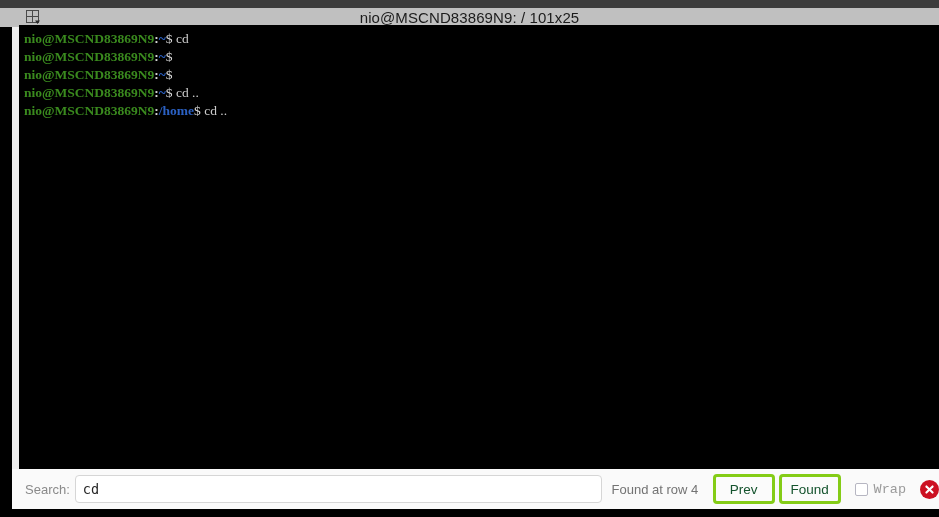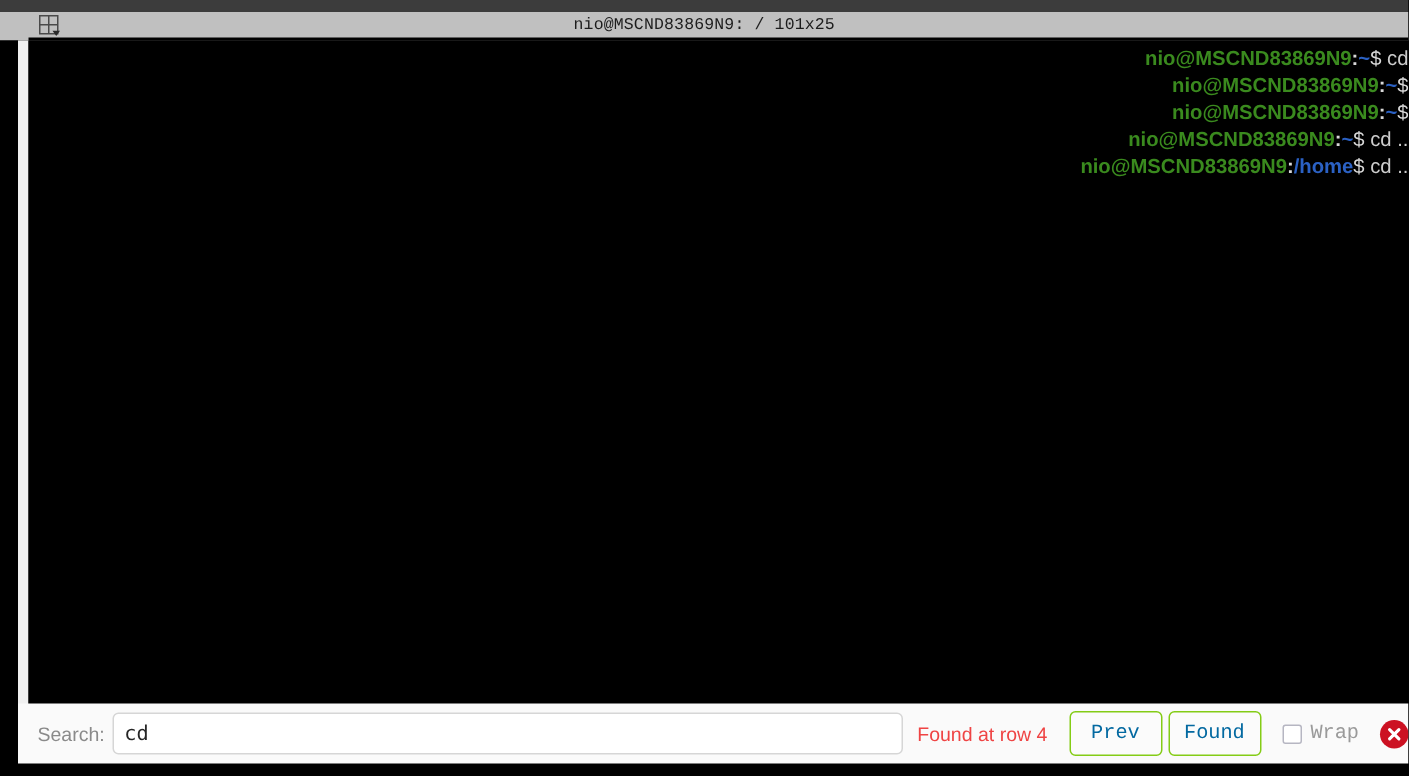--- a/index.html
+++ b/index.html
@@ -42,23 +42,23 @@
   }
   .titlebar-icon {
     position: absolute;
     left: 26px; top: 2px;
     width: 17px; height: 15px;
     display: block;
   }
   .titlebar-title {
     width: 100%;
     text-align: center;
-    font-size: 11px;
+    font-size: 15px;
     color: #1c1c1c;
-    font-family: Liberation Mono, monospace;
+    font-family: Liberation Sans, sans-serif;
     line-height: 19px;
     letter-spacing: 0.1px;
     user-select: none;
   }
   .titlebar-underline {
     position: absolute;
     left: 19px; top: 25px;
     width: 920px; height: 2px;
     background: #000000;
   }
@@ -81,27 +81,26 @@
   .terminal {
     position: absolute;
     left: 19px; top: 27px;
     width: 920px; height: 450px;
     background: #000000;
     overflow: hidden;
     padding: 3px 0 0 5px;
     box-sizing: border-box;
   }
   .term-line {
-    font-family: Liberation Sans, sans-serif;
+    font-family: Liberation Serif, serif;
     font-size: 13.5px;
     line-height: 18px;
     white-space: pre;
     color: #d0d0d0;
     height: 18px;
-    text-align: right;
   }
   .seg-prompt {
     color: #3a8a1e;
     font-weight: bold;
   }
   .seg-colon {
     color: #d8d8d8;
     font-weight: bold;
   }
   .seg-path {
@@ -150,37 +149,37 @@
     border-radius: 4px;
     box-sizing: border-box;
     font-size: 13.5px;
     font-family: "DejaVu Sans Mono", monospace;
     color: #262626;
     padding: 0 7px;
     outline: none;
   }
   .found-label {
     font-size: 13px;
-    color: #ef4444;
+    color: #737373;
     margin-left: 10px;
     width: 100px;
     overflow: hidden;
     white-space: nowrap;
     user-select: none;
   }
   .nav-btn {
     height: 30px;
     min-width: 62px;
     margin-left: 4px;
     background: #fbfbfb;
-    border: 1px solid #84cc16;
+    border: 3px solid #84cc16;
     border-radius: 4px;
-    color: #0369a1;
-    font-size: 13.5px;
-    font-family: Liberation Mono, monospace;
+    color: #14532d;
+    font-size: 13.5px;
+    font-family: Liberation Sans, sans-serif;
     cursor: default;
   }
   .wrap-group {
     display: flex;
     align-items: center;
     margin-left: 14px;
     font-family: Liberation Mono, monospace;
   }
   .wrap-box {
     width: 13px;

